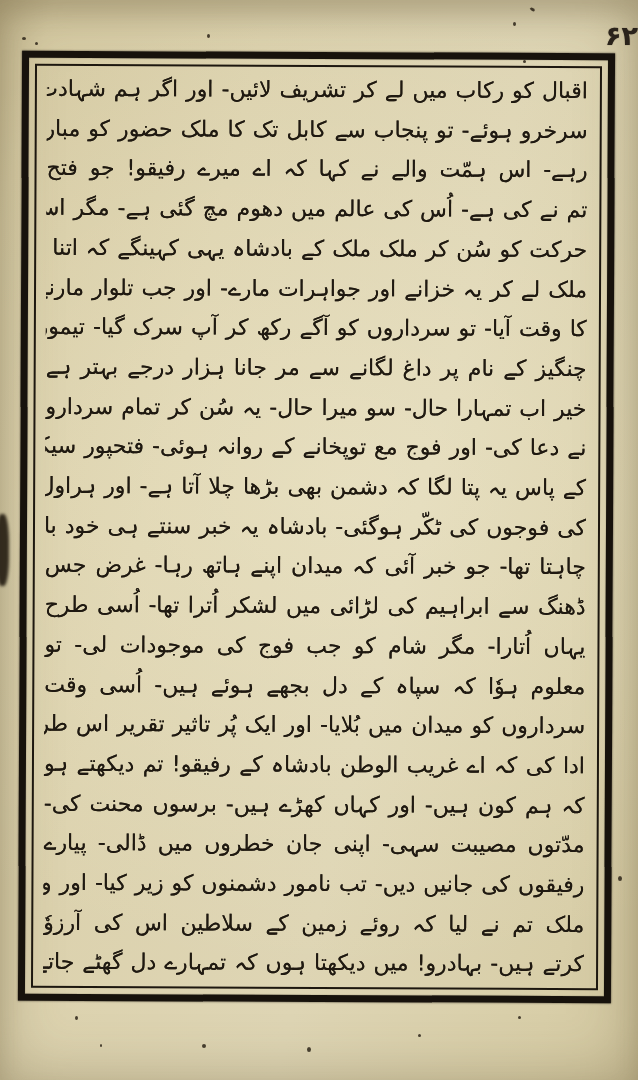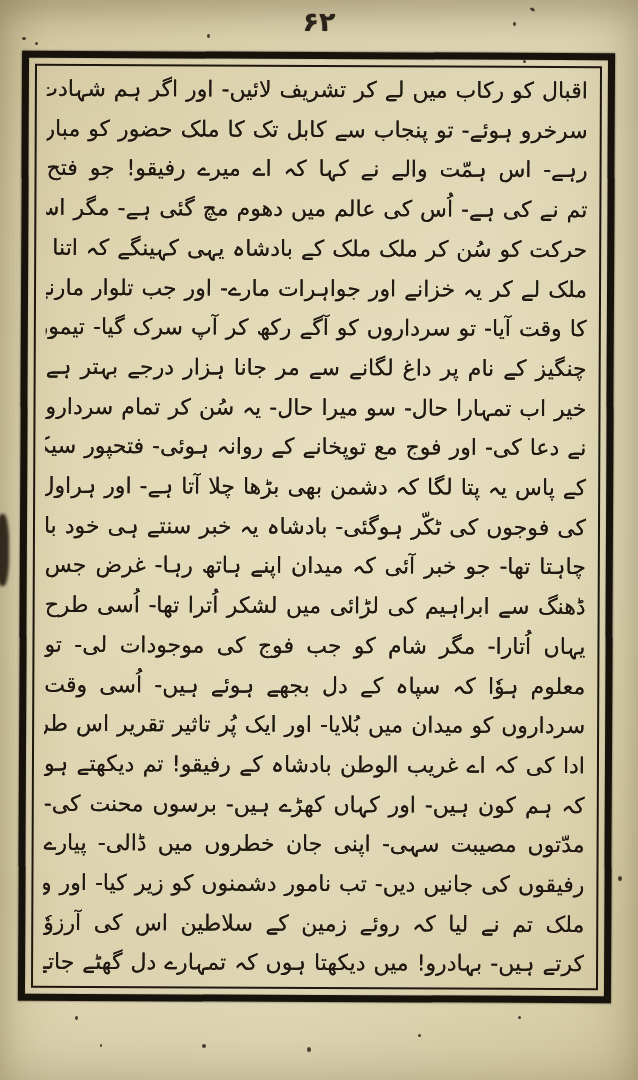--- a/index.html
+++ b/index.html
@@ -11,22 +11,22 @@
   .page{
     position:relative;width:638px;height:1080px;
     background:
       radial-gradient(ellipse 900px 700px at 55% 45%, rgba(255,250,225,.28), rgba(0,0,0,0) 70%),
       linear-gradient(104deg,#c9bd96 0%,#d6cba4 6%,#dcd2ae 30%,#ded5b4 60%,#d8cea8 88%,#d2c7a0 100%);
     box-shadow:inset 0 0 60px rgba(92,76,44,.35), inset 0 14px 22px rgba(92,76,44,.18);
     overflow:hidden;
   }
   
   .page-number{
-    position:absolute;top:6px;left:0;width:100%;
-    text-align:center;
+    position:absolute;top:20px;left:0;width:100%;
+    text-align:right;
     font-size:27px;font-weight:bold;color:#2a231b;
     letter-spacing:6px;
     text-shadow:0 0 1px rgba(40,30,20,.6);
   }
   
   .frame-outer{
     position:absolute;left:20px;top:52px;width:593px;height:950px;
     border:7px solid #17120c;
     box-sizing:border-box;
     padding:6px;

